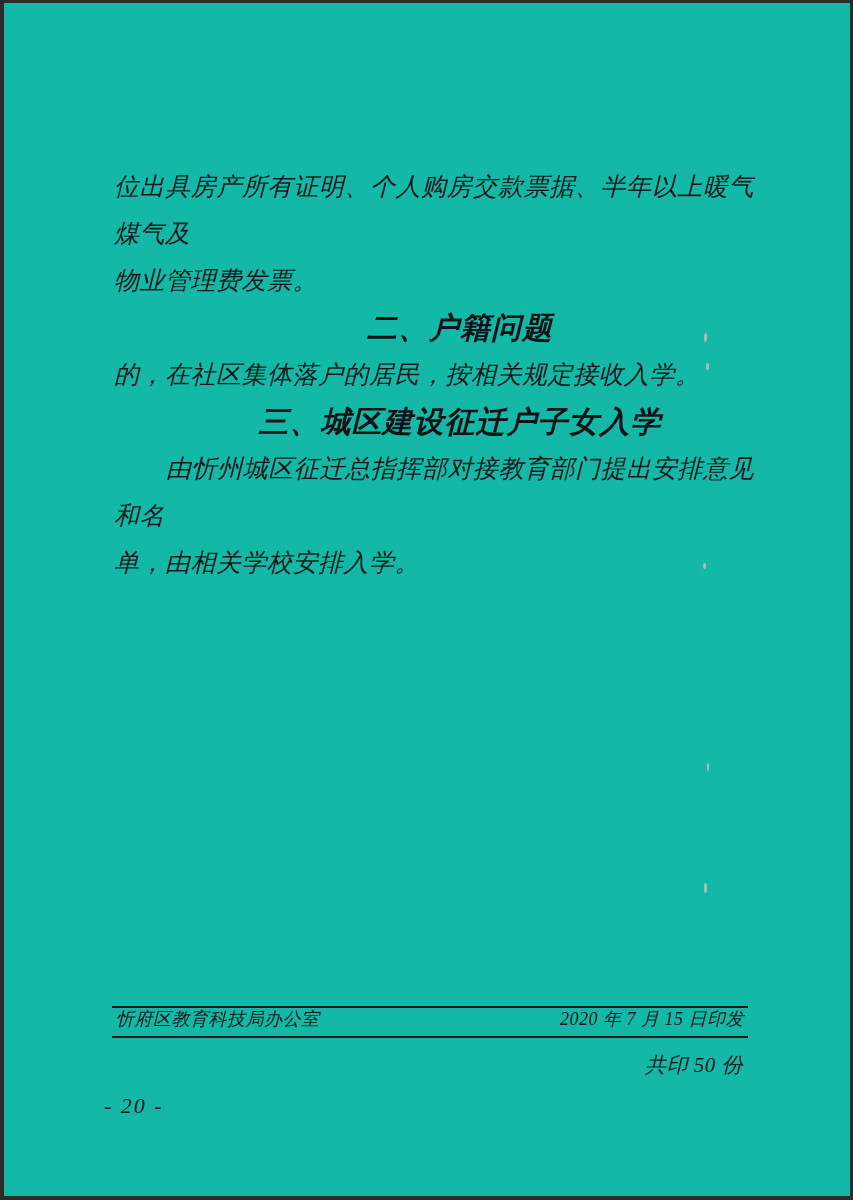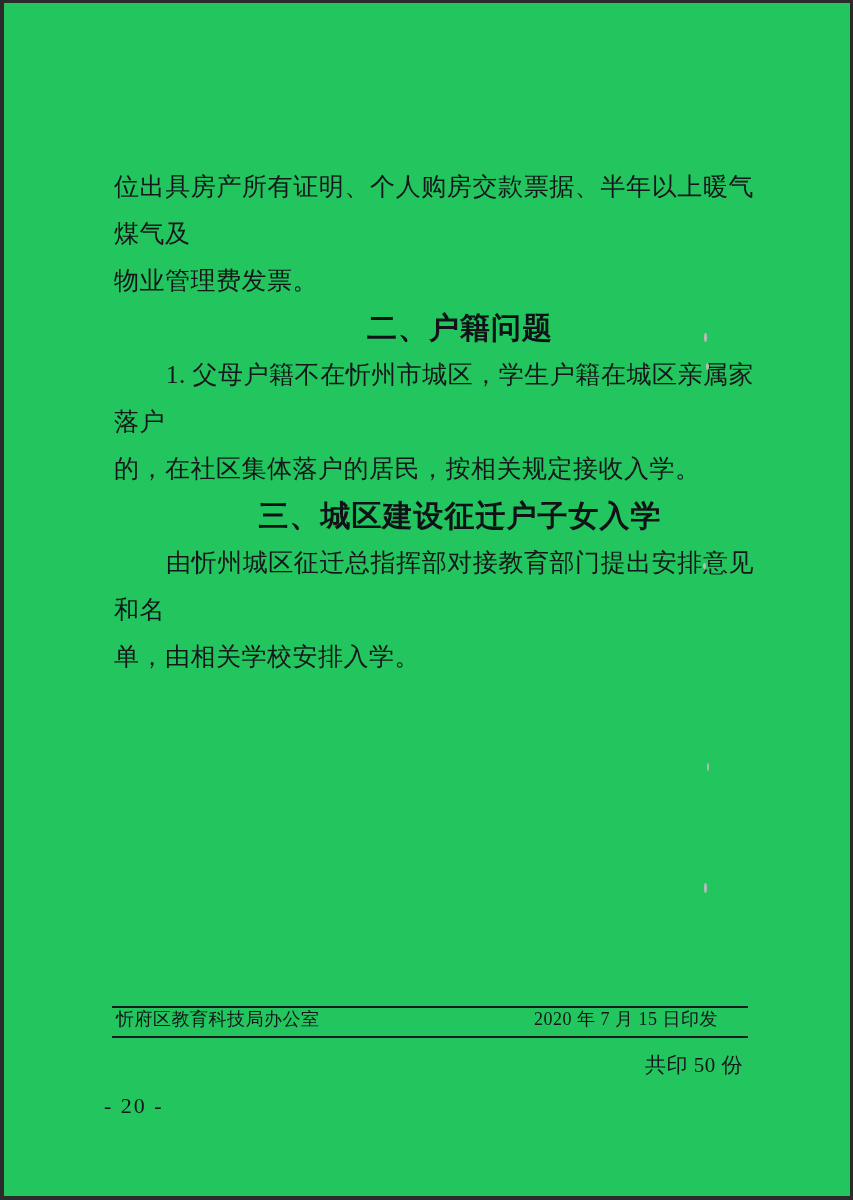--- a/index.html
+++ b/index.html
@@ -31,21 +31,22 @@
   .scan-border-bottom { left: 0; bottom: 0; width: 853px; height: 4px; }
   .scan-border-left { left: 0; top: 0; width: 4px; height: 1200px; }
   .scan-border-right { right: 0; top: 0; width: 3px; height: 1200px; }
 
   .paper {
     position: absolute;
     left: 4px;
     top: 3px;
     right: 3px;
     bottom: 4px;
-    background: #22c55e;
+    background: #14b8a6;
+    font-style: italic;
   }
 
   .content {
     position: absolute;
     left: 110px;
     top: 160px;
     width: 640px;
   }
 
   p.body-line {
@@ -95,21 +96,21 @@
     top: 1004px;
     width: 632px;
     display: flex;
     justify-content: space-between;
     align-items: center;
     font-size: 18px;
     color: #15161a;
     font-family: "Liberation Serif", "DejaVu Serif", serif;
   }
   .footer-office { letter-spacing: 0.5px; }
-  .footer-date { letter-spacing: 0.5px; margin-right: 30px; }
+  .footer-date { letter-spacing: 0.5px; margin-right: 4px; }
 
   .print-count {
     position: absolute;
     right: 107px;
     top: 1048px;
     font-size: 21px;
     color: #15161a;
     letter-spacing: 0.5px;
     font-family: "Liberation Serif", "DejaVu Serif", serif;
   }
@@ -138,21 +139,20 @@
     <div class="content">
 
       <div class="para">
         <p class="body-line">位出具房产所有证明、个人购房交款票据、半年以上暖气煤气及</p>
         <p class="body-line">物业管理费发票。</p>
       </div>
 
       <p class="heading">二、户籍问题</p>
 
       <div class="para">
-        <p class="body-line indent">1. 父母户籍不在忻州市城区，学生户籍在城区亲属家落户</p>
         <p class="body-line">的，在社区集体落户的居民，按相关规定接收入学。</p>
       </div>
 
 
       <p class="heading">三、城区建设征迁户子女入学</p>
 
       <div class="para">
         <p class="body-line indent">由忻州城区征迁总指挥部对接教育部门提出安排意见和名</p>
         <p class="body-line">单，由相关学校安排入学。</p>
       </div>

